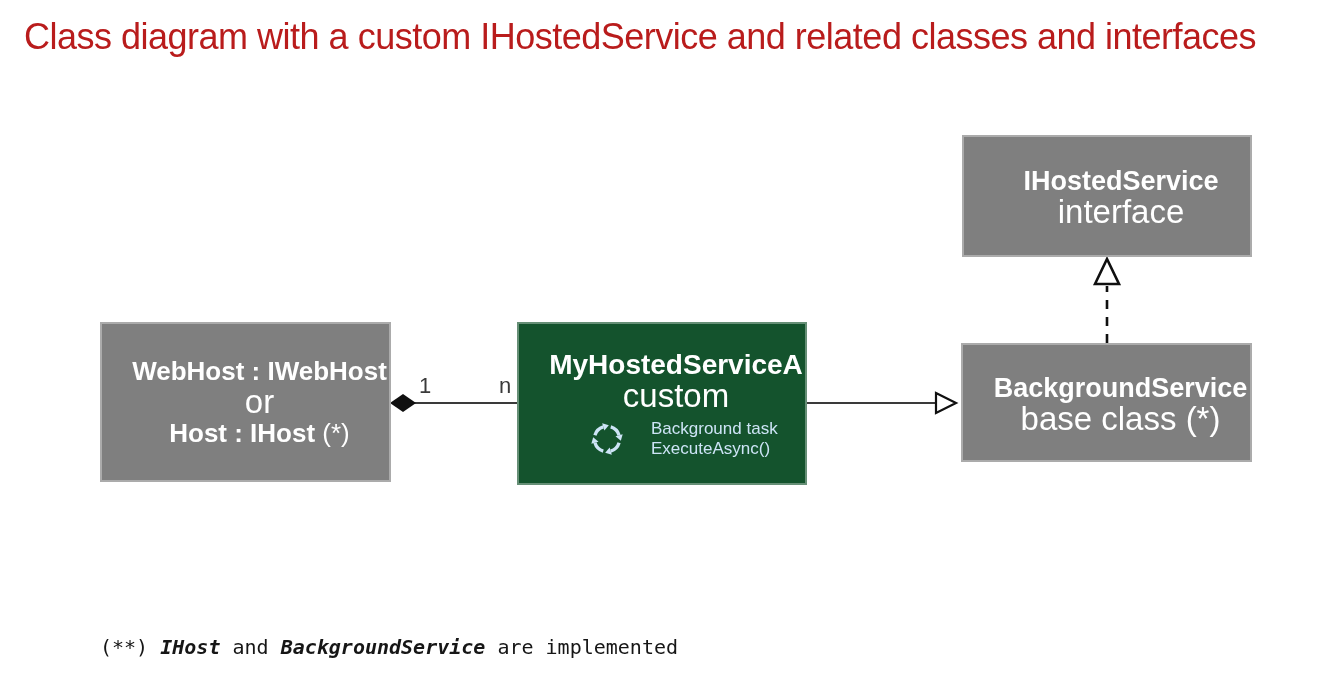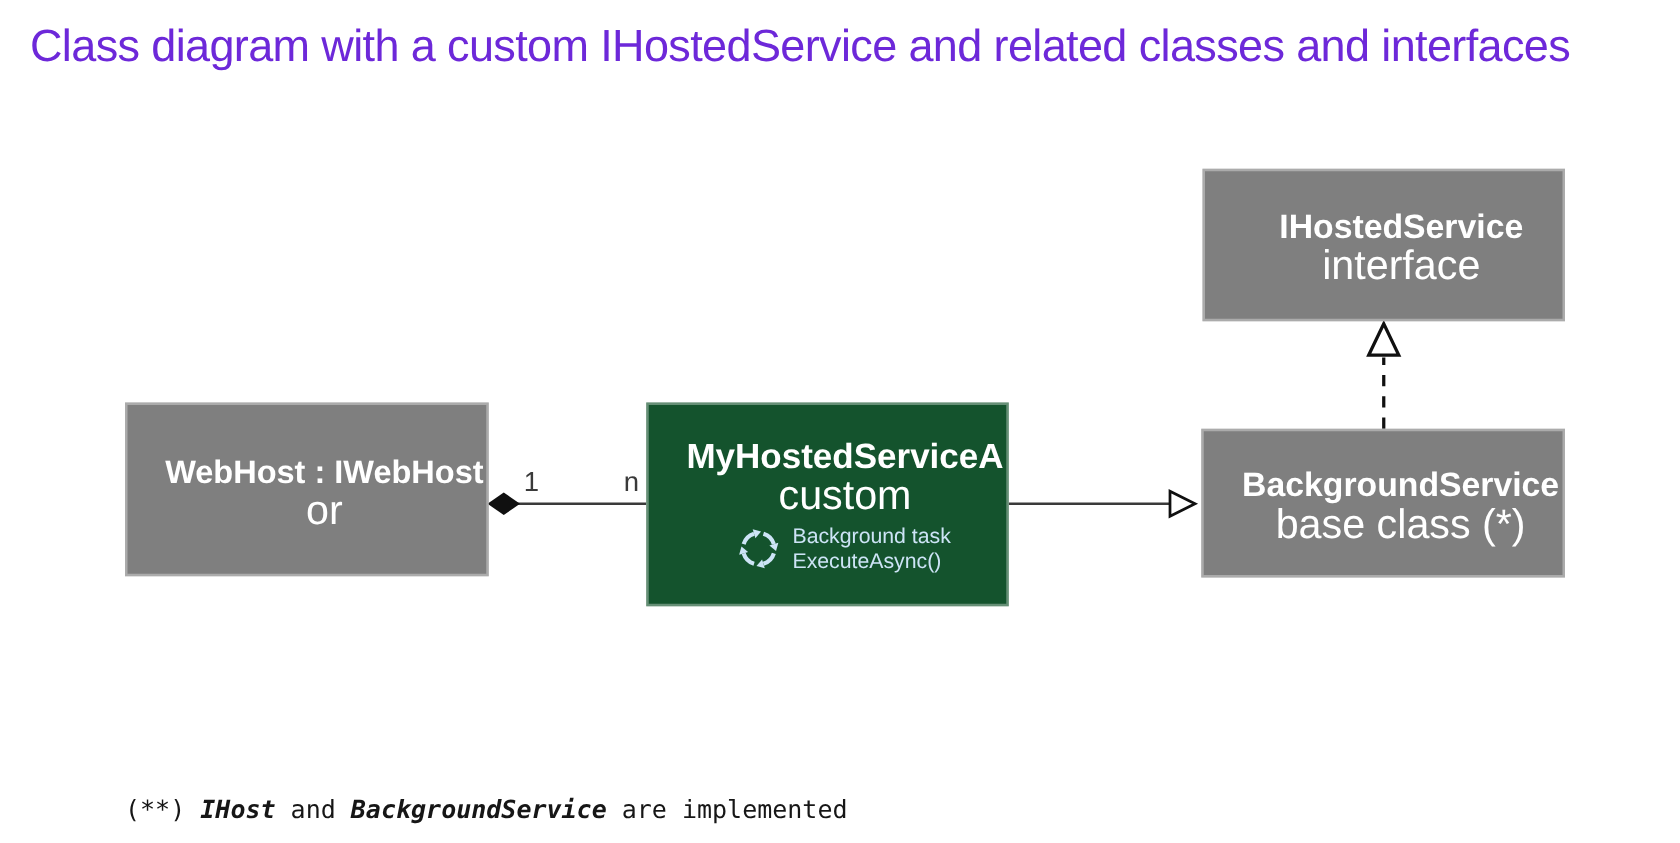--- a/index.html
+++ b/index.html
@@ -1,30 +1,30 @@
 <!DOCTYPE html>
 <html><head>
 <meta charset="utf-8">
 <style>
   html,body{margin:0;padding:0;background:#fff;}
   #stage{position:relative;width:1344px;height:674px;background:#ffffff;overflow:hidden;
          font-family:"Liberation Sans",sans-serif;}
   .title{position:absolute;left:24px;top:16px;font-size:36px;font-weight:300;
-         color:#6d28d9;letter-spacing:-0.5px;white-space:nowrap;}
+         color:#b91c1c;letter-spacing:-0.5px;white-space:nowrap;}
   .connectors{position:absolute;left:0;top:0;}
   .node{position:absolute;display:flex;flex-direction:column;
         justify-content:center;color:#ffffff;text-align:center;box-sizing:border-box;
         border:2px solid rgba(255,255,255,0.35);padding-left:28px;}
   .node.gray{background:#7f7f7f;}
   .node.blue{background:#14532d;}
   .node-name{font-size:27px;font-weight:bold;line-height:32px;white-space:pre;}
   .node-sub{font-size:33px;font-weight:400;line-height:30px;white-space:pre;}
   .mixline{font-size:26px;line-height:32px;white-space:pre;}
   .mixline .b{font-weight:bold;}
-  .feature-row{display:flex;align-items:center;gap:7px;margin-top:8px;align-self:flex-start;
+  .feature-row{display:flex;align-items:center;gap:24px;margin-top:8px;align-self:flex-start;
                margin-left:40px;}
   .feature-text{font-size:17px;line-height:20px;color:#cde4f6;text-align:left;}
   .mult{position:absolute;font-size:22px;color:#3a3a3a;}
   .note{position:absolute;left:100px;top:582px;font-family:"DejaVu Sans Mono","Liberation Mono",monospace;
         font-size:20px;line-height:26px;color:#161616;white-space:pre;}
   .note .b{font-weight:bold;font-style:italic;}
 </style>
 </head>
 <body>
 
@@ -45,23 +45,24 @@
   </svg>
 
   <div class="mult" style="left:419px;top:373px;">1</div>
   <div class="mult" style="left:499px;top:373px;">n</div>
 
   <div class="node gray" style="left:962px;top:135px;width:290px;height:122px;">
     <div class="node-name">IHostedService</div>
     <div class="node-sub">interface</div>
   </div>
 
-  <div class="node gray" style="left:100px;top:322px;width:291px;height:139px;">
+  <div class="node gray" style="left:100px;top:322px;width:291px;height:160px;">
     <div class="mixline"><span class="b">WebHost : IWebHost</span></div>
     <div class="node-sub">or</div>
+    <div class="mixline"><span class="b">Host : IHost</span><span> (*)</span></div>
   </div>
 
   <div class="node blue" style="left:517px;top:322px;width:290px;height:163px;">
     <div class="node-name" style="font-size:28px;">MyHostedServiceA</div>
     <div class="node-sub">custom</div>
     <div class="feature-row">
       <svg width="40" height="40" viewBox="0 0 48 48">
         <g id="syncseg" stroke="#cde4f6" stroke-width="4" fill="none">
           <path d="M 9.5,19.5 A 15,15 0 0 1 19.5,9.5"></path>
           <polygon points="26.2,7.4 20.8,13.8 18.2,5.2" fill="#cde4f6" stroke="none"></polygon>

